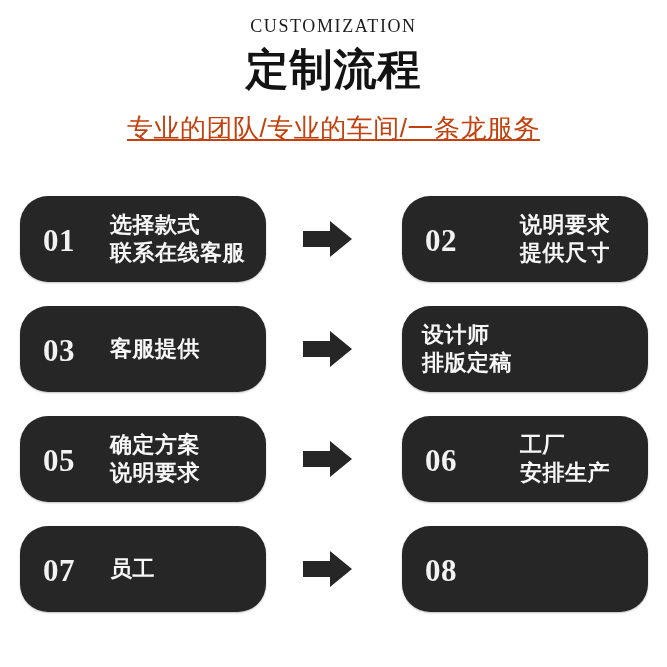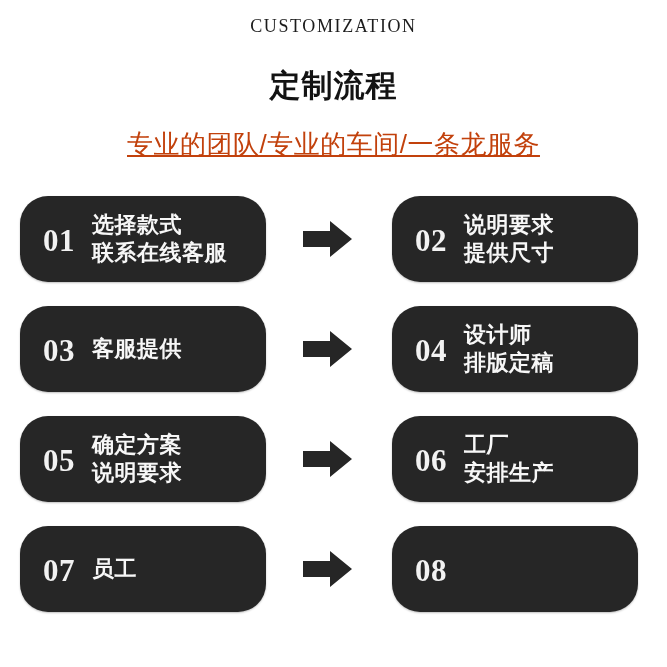--- a/index.html
+++ b/index.html
@@ -33,23 +33,23 @@
     margin-top: 16px;
     font-family: "Liberation Serif", "DejaVu Serif", serif;
     font-size: 18px;
     line-height: 20px;
     letter-spacing: 1.6px;
     color: #1c1c1c;
     font-weight: 400;
     white-space: nowrap;
   }
   .main-title {
-    margin-top: 26px;
-    font-family: "Liberation Sans", "DejaVu Sans", sans-serif;
-    font-size: 31px;
+    margin-top: 10px;
+    font-family: "Liberation Sans", "DejaVu Sans", sans-serif;
+    font-size: 43px;
     line-height: 47px;
     font-weight: bold;
     letter-spacing: 1px;
     color: #131313;
     white-space: nowrap;
   }
   .subtitle {
     margin-top: 20px;
     font-family: "Liberation Sans", "DejaVu Sans", sans-serif;
     font-size: 26px;
@@ -83,38 +83,38 @@
     width: 246px;
     height: 86px;
     background: #262626;
     border-radius: 28px;
     box-sizing: border-box;
     display: flex;
     align-items: center;
     box-shadow: 0 1px 2px rgba(0,0,0,0.25);
   }
   .step-box.left  { left: 20px; }
-  .step-box.right { left: 392px; }
+  .step-box.right { left: 402px; gap: 28px; }
 
   .step-num {
     flex: 0 0 auto;
     width: 62px;
     margin-left: 8px;
     text-align: center;
     font-family: "Liberation Serif", "DejaVu Serif", serif;
     font-size: 31px;
     line-height: 34px;
     font-weight: bold;
     color: #f2f2f2;
     letter-spacing: 0.5px;
     padding-top: 4px;
   }
   .step-text {
     flex: 1 1 auto;
-    margin-left: 2px;
+    margin-left: 20px;
     padding-right: 16px;
   }
   .step-line {
     font-family: "Liberation Sans", "DejaVu Sans", sans-serif;
     font-size: 22px;
     line-height: 28px;
     font-weight: bold;
     color: #f7f7f7;
     letter-spacing: 0.5px;
     white-space: nowrap;
@@ -171,21 +171,20 @@
         <div class="step-text">
           <div class="step-line">客服提供</div>
         </div>
       </div>
       <div class="arrow">
         <svg width="50" height="38" viewBox="0 0 50 38" xmlns="http://www.w3.org/2000/svg">
           <path d="M0 11 H27 V1 L49 19 L27 37 V27 H0 Z" fill="#262626"></path>
         </svg>
       </div>
       <div class="step-box right">
-        <div class="step-num">04</div>
         <div class="step-text">
           <div class="step-line">设计师</div>
           <div class="step-line">排版定稿</div>
         </div>
       </div>
     </div>
 
     <div class="flow-row">
       <div class="step-box left">
         <div class="step-num">05</div>

